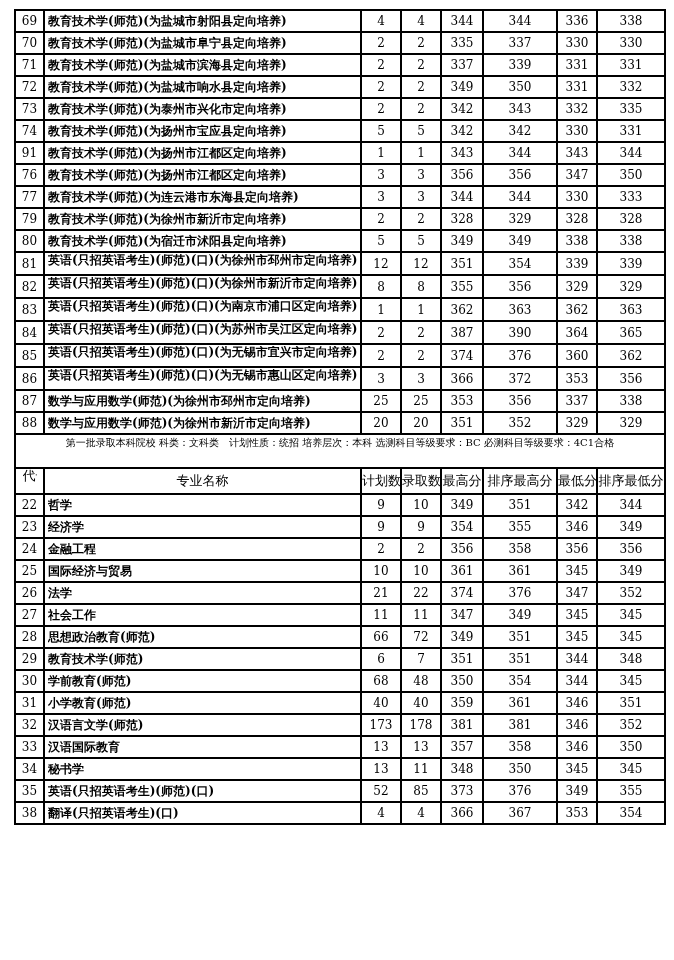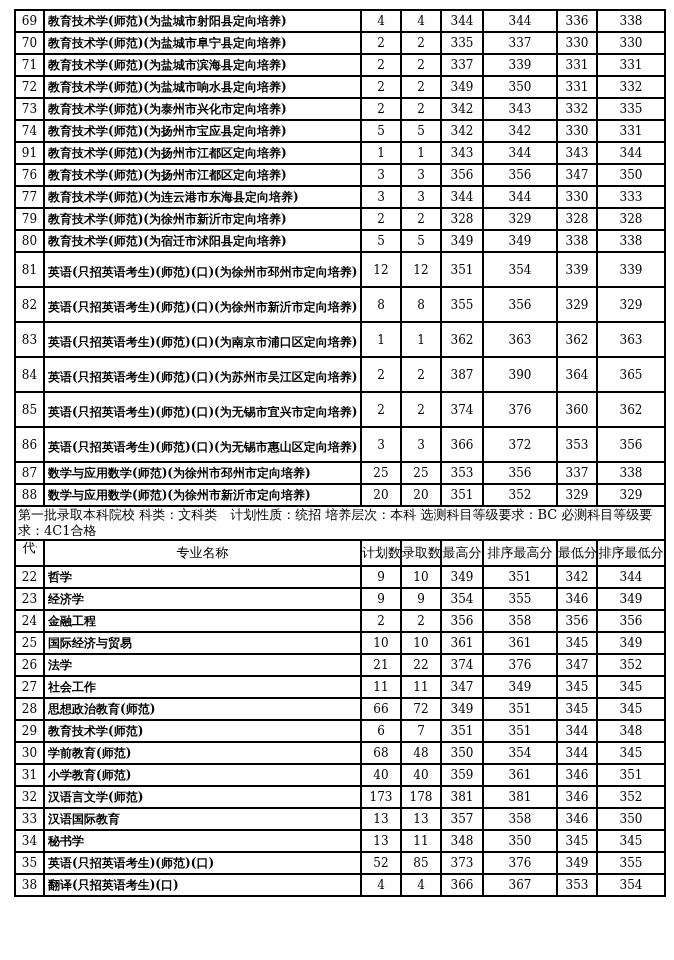--- a/index.html
+++ b/index.html
@@ -3,25 +3,25 @@
 <meta charset="utf-8">
 <style>
   html, body { margin: 0; padding: 0; background: #ffffff; }
   body { width: 674px; height: 960px; overflow: hidden; position: relative;
          font-family: "DejaVu Serif", "Liberation Serif", serif; color: #000; }
   .sheet { position: absolute; left: 14px; top: 9px; width: 530px; }
   table { border-collapse: collapse; table-layout: fixed; width: 650px; }
   td { border: 2px solid #000; height: 20px; padding: 0; font-size: 12px; line-height: 20px;
        text-align: center; white-space: nowrap; overflow: hidden; }
   td.name { text-align: left; padding-left: 3px; font-size: 12px; font-weight: bold; }
-  td.name.wrap { white-space: normal; line-height: 13px; vertical-align: top; padding-top: 13px; height: 20px; }
+  td.name.wrap { white-space: normal; line-height: 13px; vertical-align: top; padding-top: 1px; height: 20px; }
   td.code { font-size: 12px; }
   .cell-box { height: 20px; overflow: hidden; }
-  .section-row td { text-align: left; white-space: normal; line-height: 16px; height: 32px;
-                    font-size: 13px; padding: 0 2px; vertical-align: top; border-left: 2px solid #000; }
+  .section-row td { text-align: center; white-space: normal; line-height: 16px; height: 32px;
+                    font-size: 10px; padding: 0 2px; vertical-align: top; border-left: 2px solid #000; }
   .section-row .clip { height: 29px; overflow: hidden; }
   .head-row td { font-size: 13px; height: 24px; line-height: 22px; }
   .head-row td.code-h { line-height: 14px; vertical-align: top; }
   .head-row .clip { height: 22px; overflow: hidden; }
 </style>
 </head>
 <body>
 
 <div class="sheet">
   <table>

